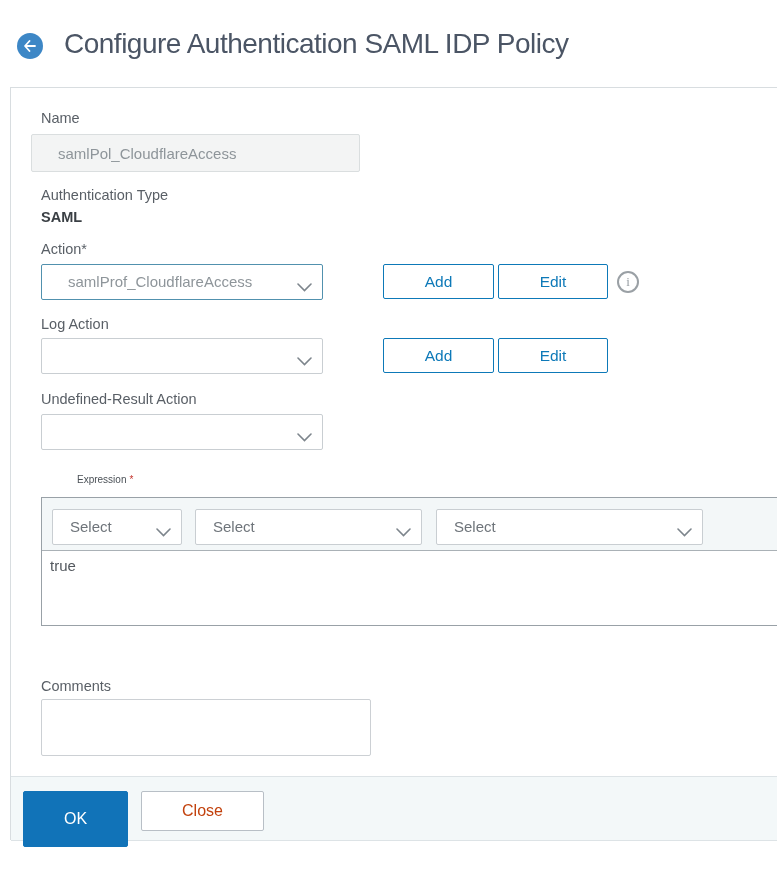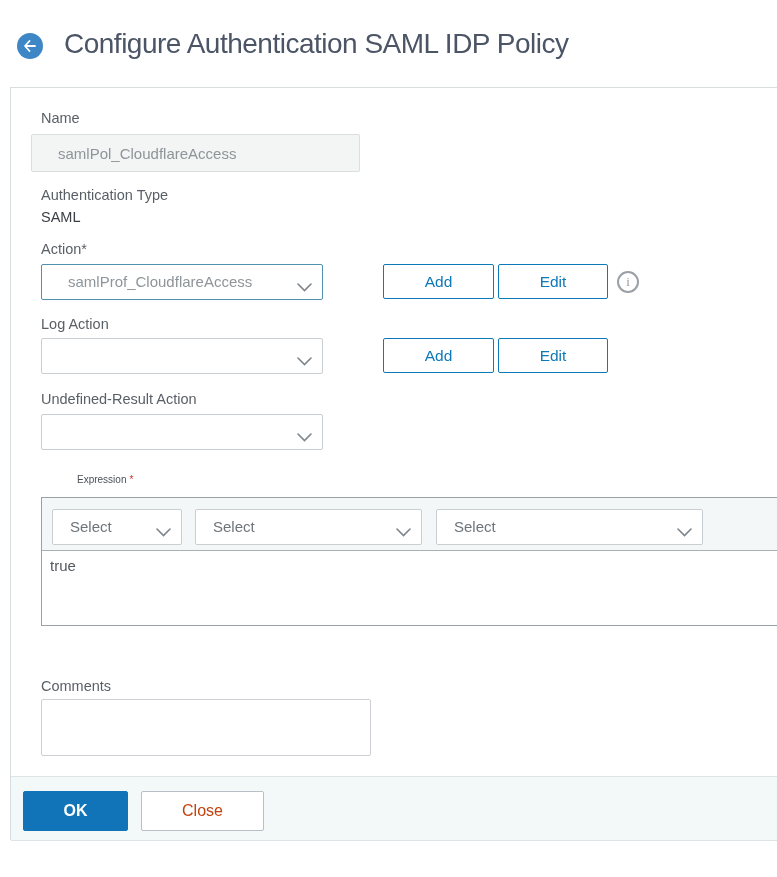--- a/index.html
+++ b/index.html
@@ -13,21 +13,21 @@
               display:flex; align-items:center; justify-content:center; }
   .back-btn svg { display:block; }
   .page-title { position:absolute; left:64px; top:28px; font-size:28px; font-weight:400;
                 color:#4b5565; letter-spacing:-0.5px; white-space:nowrap; }
 
   
   .panel { position:absolute; left:10px; top:87px; width:900px; height:753px;
            border-top:1px solid #d8dde0; border-left:1px solid #d8dde0; background:#fff; }
 
   .lbl { position:absolute; font-size:14.5px; color:#595f66; white-space:nowrap; }
-  .bold-val { position:absolute; font-size:14.5px; font-weight:normal; color:#3a3f44; }
+  .bold-val { position:absolute; font-size:14.5px; font-weight:bold; color:#3a3f44; }
 
   .text-input { position:absolute; height:38px; width:329px; background:#f3f4f4;
                 border:1px solid #dadedf; border-radius:2px; font-family:"Liberation Sans",sans-serif;
                 font-size:15px; color:#8e959a; padding-left:26px; }
 
   .sel { position:absolute; height:36px; width:282px; background:#fff;
          border:1px solid #c9ced2; border-radius:2px; cursor:pointer; }
   .sel.accent { border-color:#5191ae; }
   .sel .sel-text { position:absolute; left:26px; top:8px; font-size:15px; color:#8e959a; white-space:nowrap; }
   .sel .chev { position:absolute; right:10px; top:13px; }
@@ -52,23 +52,23 @@
                font-family:"Liberation Sans",sans-serif; font-size:15px; color:#53585e;
                padding:6px 8px; background:#fff; }
 
   .comments-area { position:absolute; left:30px; top:611px; width:330px; height:57px;
                    border:1px solid #ccd0d4; border-radius:2px; resize:none; outline:none;
                    font-family:"Liberation Sans",sans-serif; font-size:15px; color:#53585e; padding:6px 8px; }
 
   
   .footer { position:absolute; left:0; top:688px; width:900px; height:65px;
             background:#f3f8f9; border-top:1px solid #dde3e6; border-bottom:1px solid #dde3e6; }
-  .btn-ok { position:absolute; left:12px; top:14px; width:105px; height:40px; background:#1173b8;
+  .btn-ok { position:absolute; left:12px; top:14px; width:105px; height:56px; background:#1173b8;
             border:1px solid #1173b8; border-radius:2px; color:#ffffff; font-size:16px;
-            font-family:"Liberation Sans",sans-serif; cursor:pointer;font-weight:bold; }
+            font-family:"Liberation Sans",sans-serif; cursor:pointer; }
   .btn-close { position:absolute; left:130px; top:14px; width:123px; height:40px; background:#fff;
                border:1px solid #b8bfc6; border-radius:2px; color:#c2410c; font-size:16px;
                font-family:"Liberation Sans",sans-serif; cursor:pointer; }
 </style>
 </head>
 <body>
 
 <div class="header">
   <div class="back-btn">
     <span>

